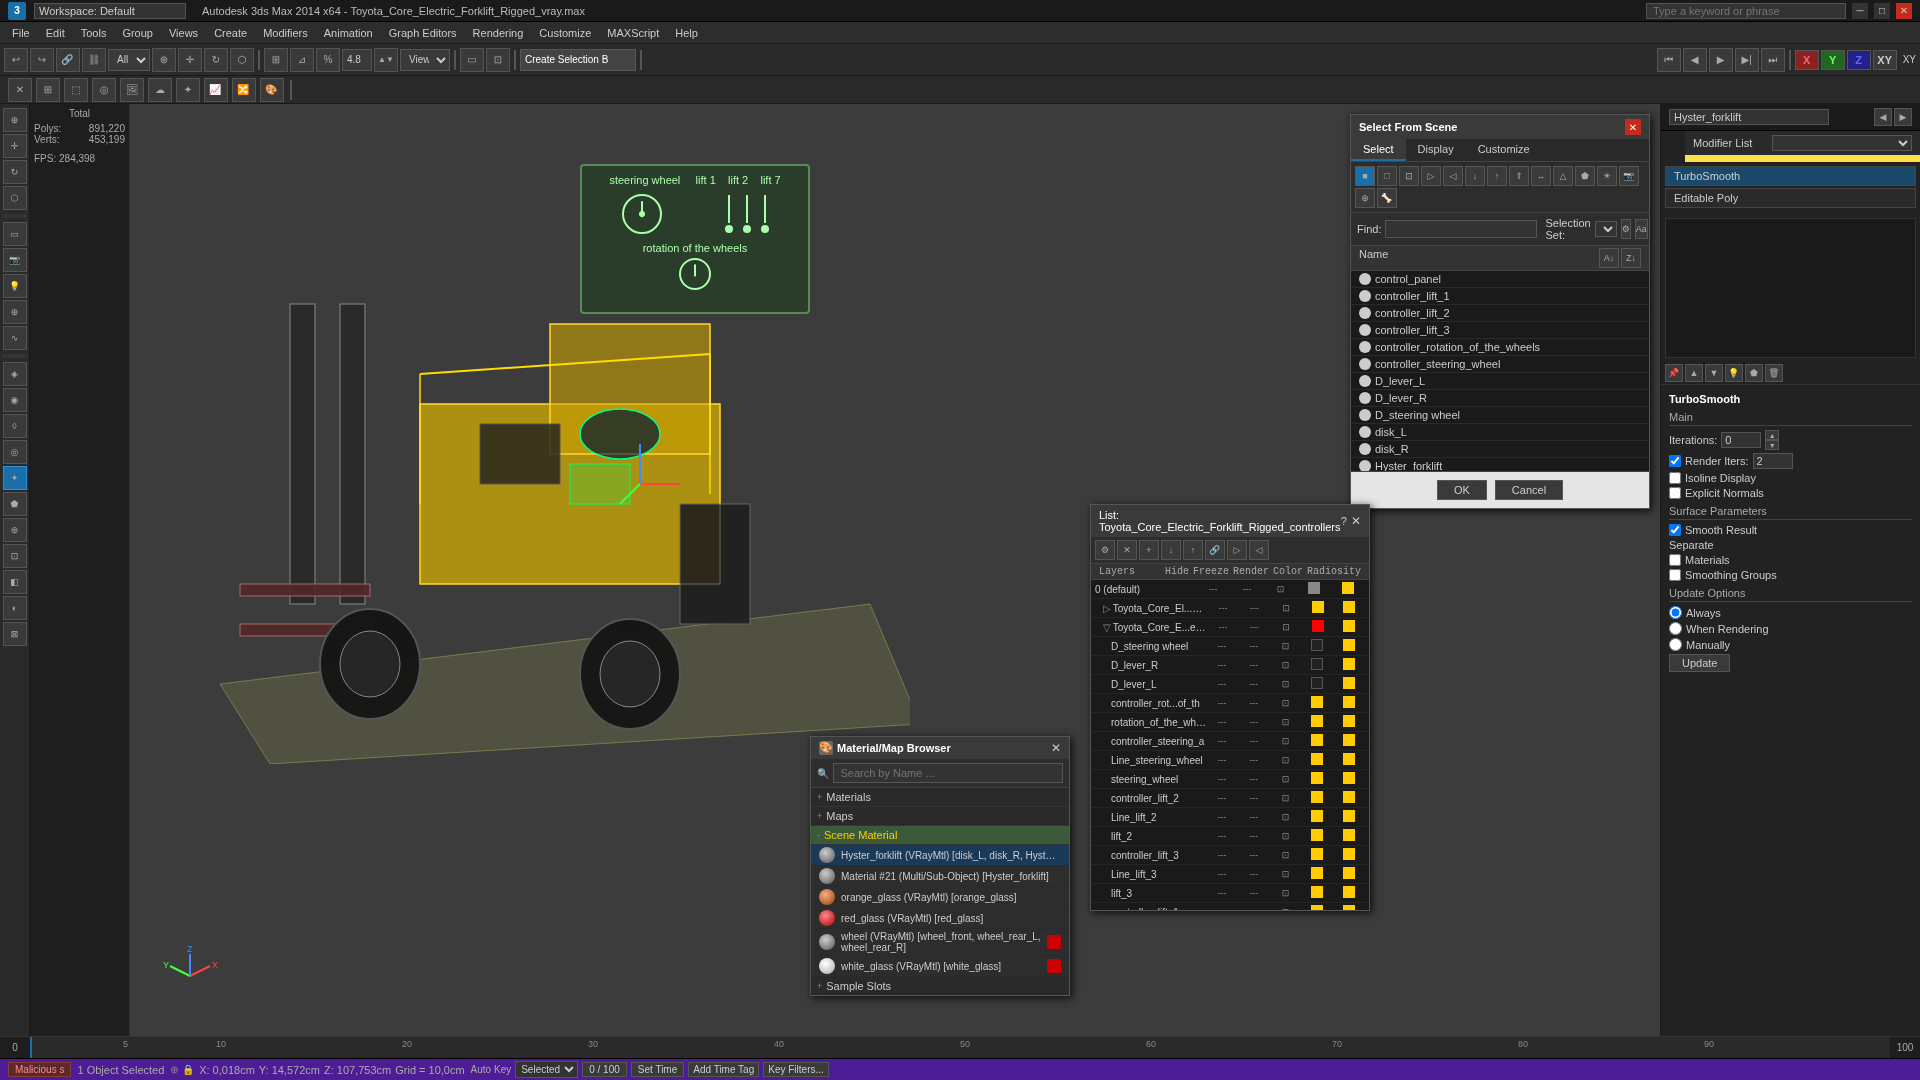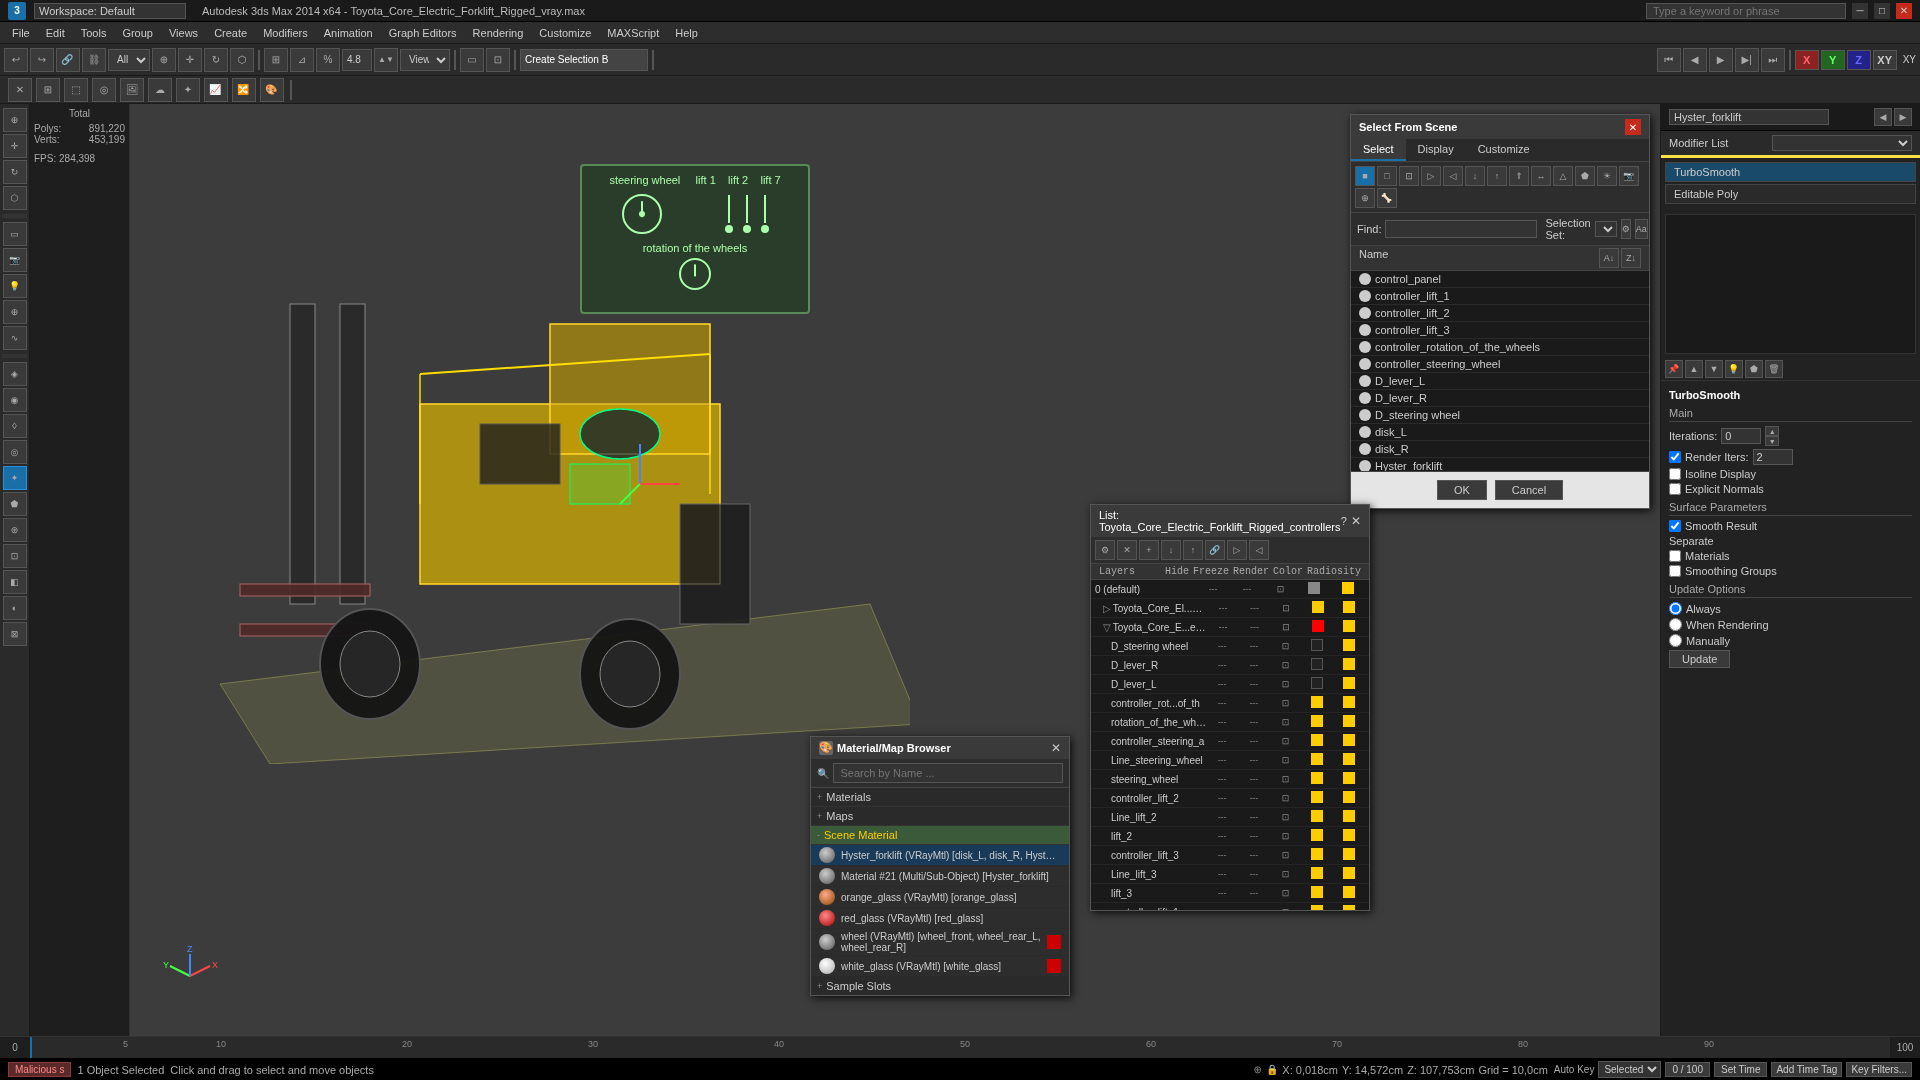--- a/index.html
+++ b/index.html
@@ -36,21 +36,21 @@
     
     #control-display { position: absolute; top: 60px; left: 450px; width: 230px; height: 150px; background: rgba(40,60,40,0.9); border: 2px solid #5a8a5a; border-radius: 4px; padding: 8px; }
     .ctrl-title { color: #aaffaa; font-size: 11px; text-align: center; margin-bottom: 4px; }
     .ctrl-circle { width: 40px; height: 40px; border: 2px solid #aaffaa; border-radius: 50%; position: relative; }
     .ctrl-circle::after { content: ''; position: absolute; top: 50%; left: 50%; width: 6px; height: 6px; background: #aaffaa; border-radius: 50%; transform: translate(-50%, -50%); }
 
     
     #right-panel { width: 260px; background: #222; border-left: 1px solid #1a1a1a; display: flex; flex-direction: column; }
     #right-panel-header { padding: 4px 8px; background: #1a1a1a; border-bottom: 1px solid #000; display: flex; align-items: center; justify-content: space-between; }
     .panel-input { background: #333; border: 1px solid #555; color: #ccc; padding: 1px 4px; font-size: 11px; width: 160px; }
-    #modifier-list-header { padding: 4px 8px; font-size: 11px; color: #ccc; background: #2a2a2a; border-bottom: 3px solid #fde047; display: flex; justify-content: space-between; align-items: center; }
+    #modifier-list-header { padding: 4px 8px; font-size: 11px; color: #ccc; background: #2a2a2a; border-bottom: 7px solid #fde047; display: flex; justify-content: space-between; align-items: center; margin-left: 24px; }
     .modifier-dropdown { background: #333; border: 1px solid #555; color: #ccc; font-size: 11px; width: 140px; }
     #modifier-stack { padding: 4px; background: #222; }
     .modifier-item { padding: 3px 8px; background: #2a2a2a; border: 1px solid #444; margin-bottom: 2px; color: #ccc; font-size: 11px; cursor: pointer; }
     .modifier-item.active { background: #1a4a6a; }
     #modifier-preview { height: 140px; background: #1a1a1a; margin: 4px; border: 1px solid #333; }
 
     #turbosmooth-panel { padding: 8px; border-top: 1px solid #333; }
     .panel-title { color: #fff; font-size: 11px; font-weight: bold; margin-bottom: 6px; }
     .param-label { color: #ccc; font-size: 11px; }
     .param-row { display: flex; align-items: center; gap: 4px; margin-bottom: 3px; }
@@ -195,21 +195,21 @@
   <div class="tool-btn">⊞</div>
   <div class="tool-btn">⊿</div>
   <div class="tool-btn">%</div>
   <input type="text" class="tool-dropdown" value="4.8" style="width: 30px;">
   <div class="tool-btn" style="font-size:8px;">▲▼</div>
   <select class="tool-dropdown" style="width:50px;"><option>View</option></select>
   <div class="tool-separator"></div>
   <div class="tool-btn">▭</div>
   <div class="tool-btn">⊡</div>
   <div class="tool-separator"></div>
-  <input type="text" class="tool-dropdown" style="width: 128px; background: rgb(68, 68, 68); color: rgb(255, 255, 255);" value="Create Selection B">
+  <input type="text" class="tool-dropdown" style="width: 116px; background: rgb(68, 68, 68); color: rgb(255, 255, 255);" value="Create Selection B">
   <div class="tool-separator"></div>
 
   <div style="display:flex;gap:2px;margin-left:auto;">
     <div class="tool-btn">⏮</div>
     <div class="tool-btn">◀</div>
     <div class="tool-btn">▶</div>
     <div class="tool-btn">▶|</div>
     <div class="tool-btn">⏭</div>
   </div>
   <div class="tool-separator"></div>
@@ -835,24 +835,23 @@
     <span class="tl-num" style="left:40%;">40</span>
     <span class="tl-num" style="left:50%;">50</span>
     <span class="tl-num" style="left:60%;">60</span>
     <span class="tl-num" style="left:70%;">70</span>
     <span class="tl-num" style="left:80%;">80</span>
     <span class="tl-num" style="left:90%;">90</span>
   </div>
   <div style="width:30px;display:flex;align-items:center;justify-content:center;color:#aaa;font-size:10px;">100</div>
 </div>
 
-<div id="status-bar" style="height:22px;background:#000000;display:flex;align-items:center;padding:0 8px;gap:6px;">
+<div id="status-bar" style="height:22px;background:#4c1d95;display:flex;align-items:center;padding:0 8px;gap:6px;">
   <span class="status-badge">Malicious s</span>
   <span class="status-text">1 Object Selected</span>
-  <span class="status-text" style="flex:1;">Click and drag to select and move objects</span>
 
   <div style="display:flex;gap:4px;align-items:center;">
     <span style="color:#888;font-size:10px;">⊕</span>
     <span style="color:#888;font-size:10px;">🔒</span>
     <span class="status-coord">X: 0,018cm</span>
     <span class="status-coord">Y: 14,572cm</span>
     <span class="status-coord">Z: 107,753cm</span>
     <span class="status-coord">Grid = 10,0cm</span>
   </div>
 

